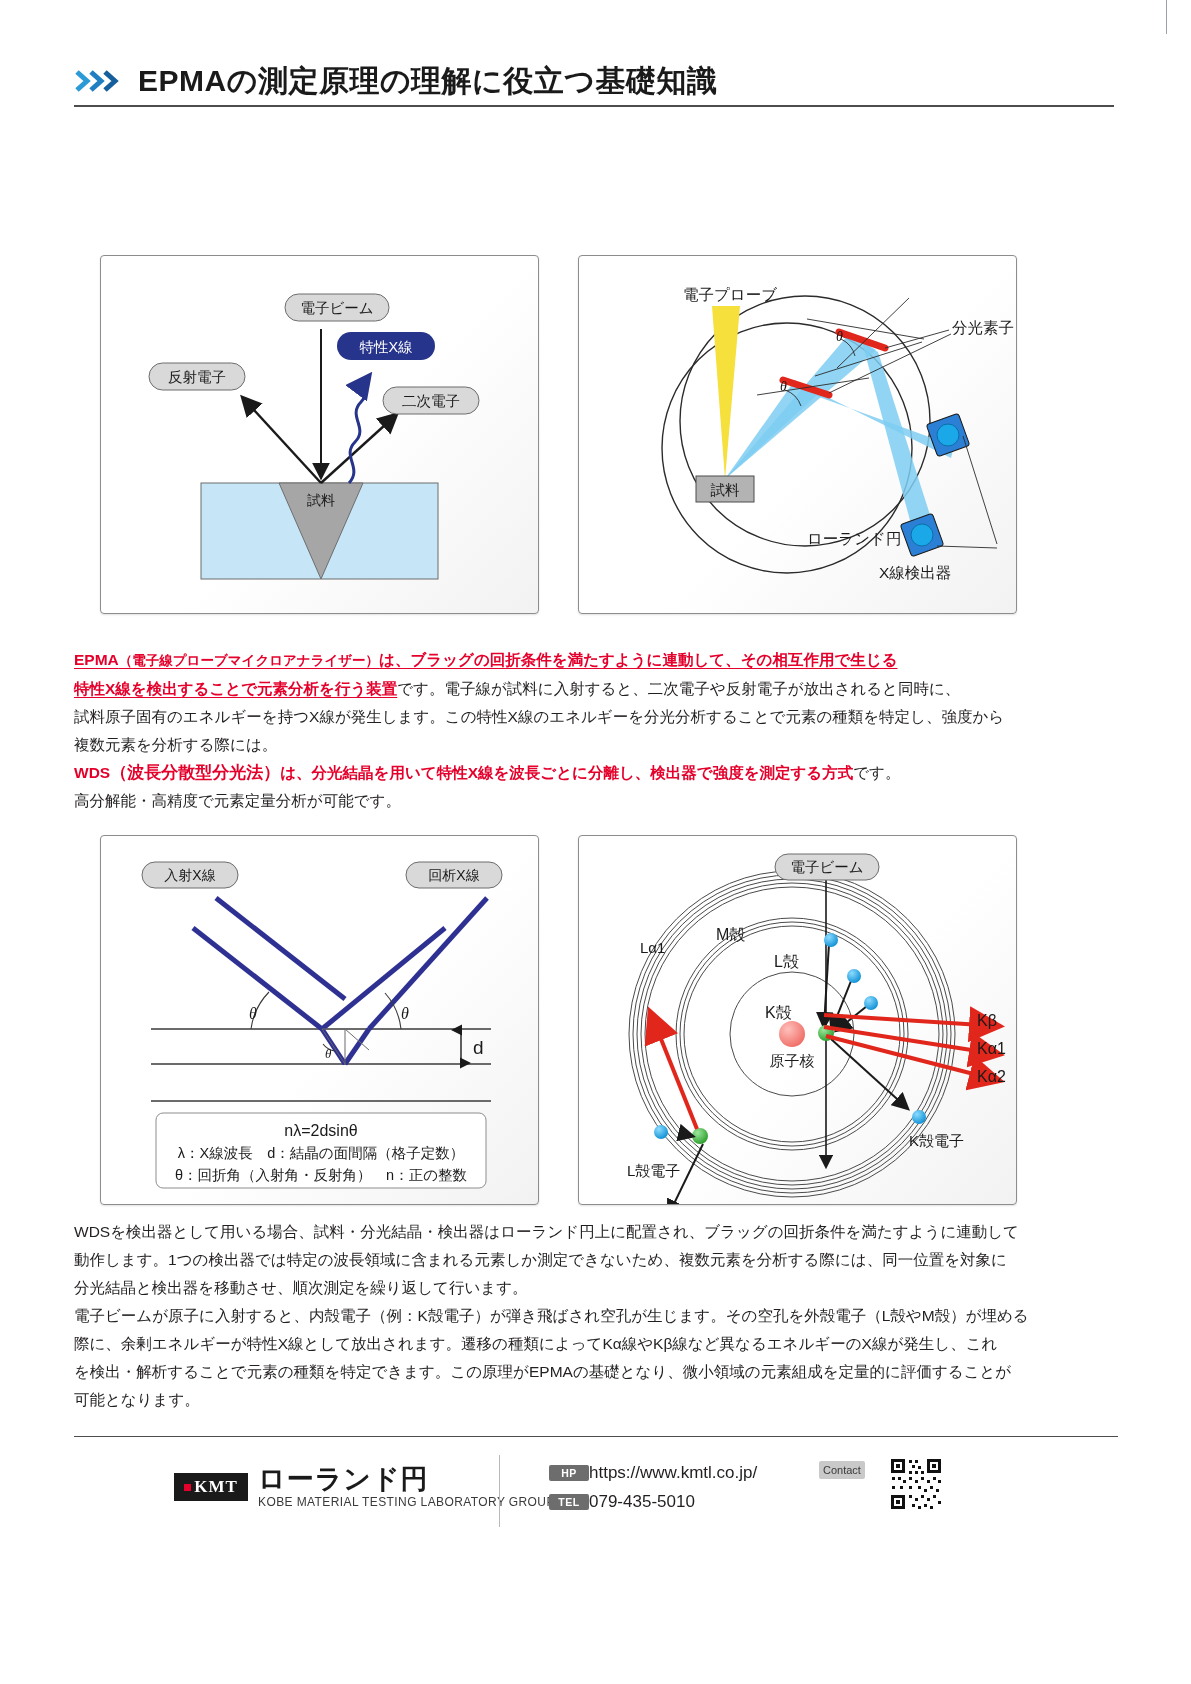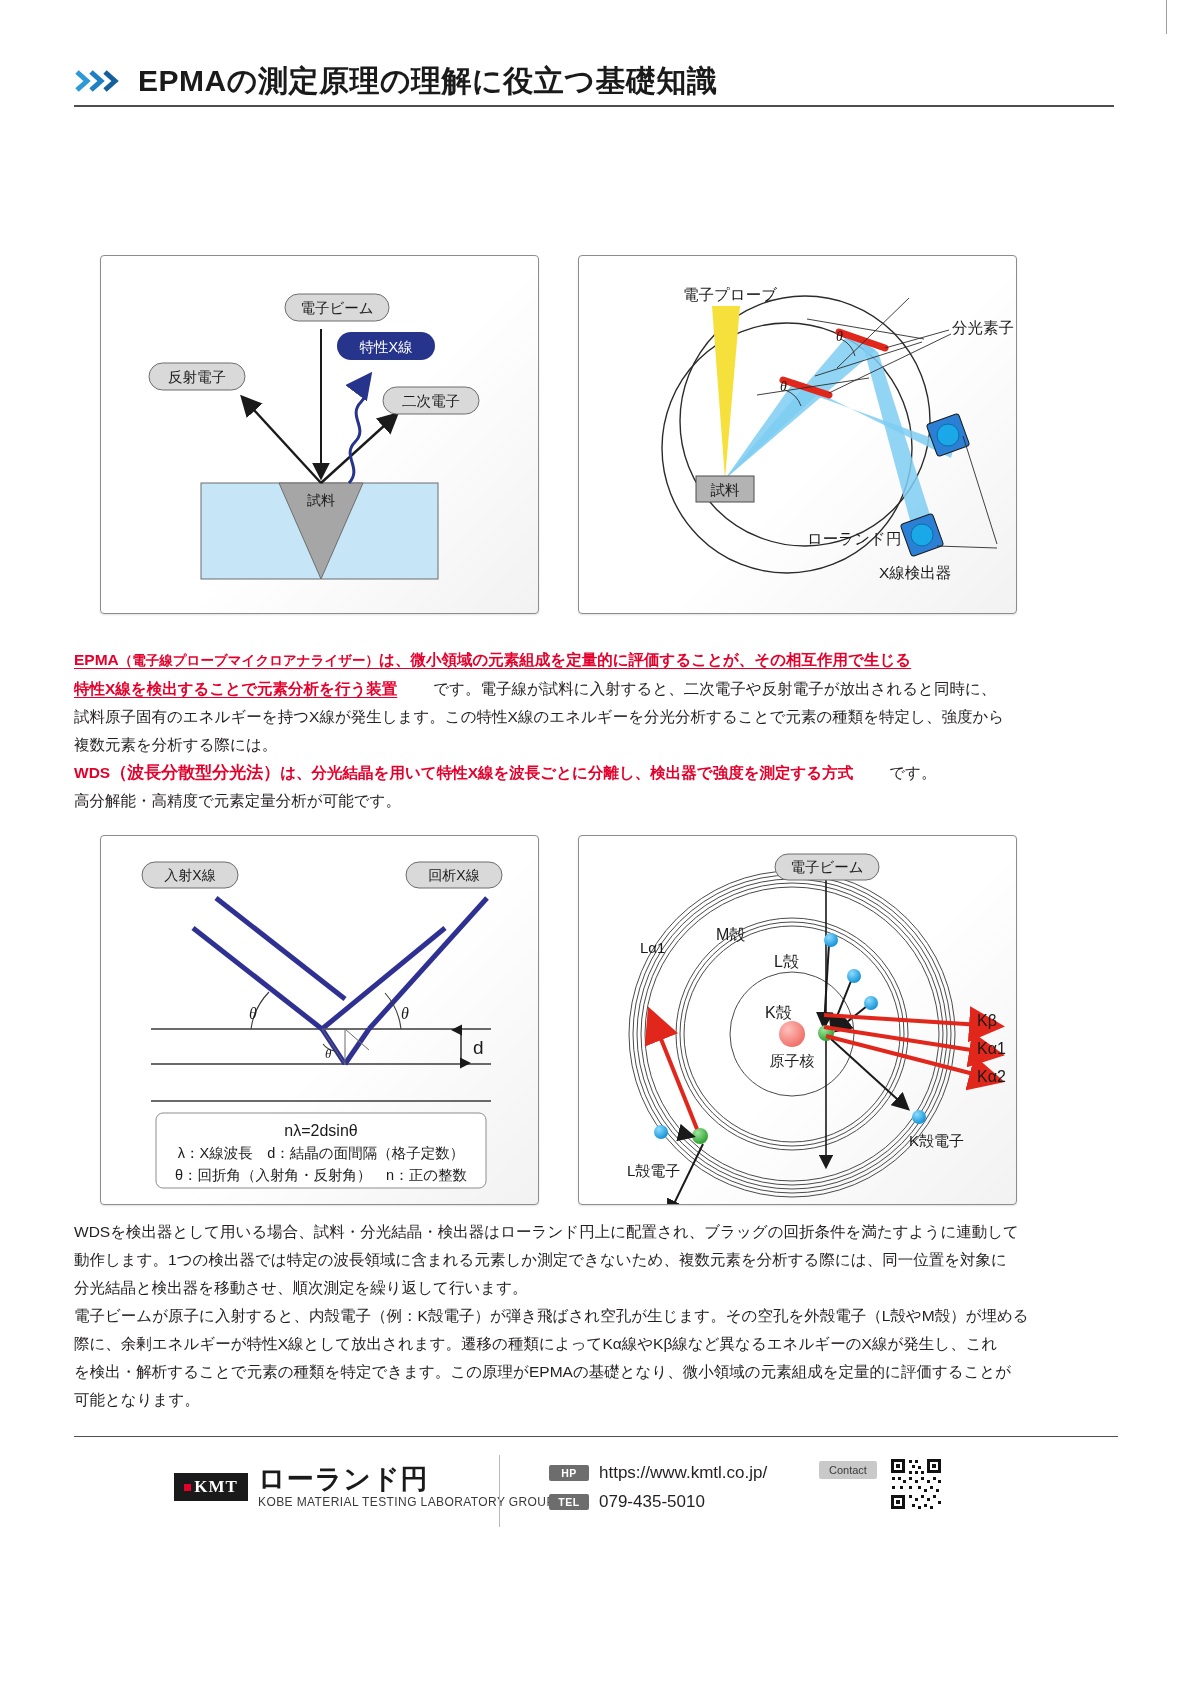--- a/index.html
+++ b/index.html
@@ -61,21 +61,21 @@
   .midtext{
     position:absolute; left:74px; top:646px; width:1044px;
     font-size:15.5px; line-height:28px;
   }
   .midtext p{ margin:0; }
   .redline{
     color:#e4002b; font-weight:bold; text-decoration:underline;
     text-underline-offset:3px;
   }
   .redline.nounder{ text-decoration:none; }
-  .blk{ color:#231f20; font-weight:normal; text-decoration:none;margin-left:36px; }
+  .blk{ color:#231f20; font-weight:normal; text-decoration:none; }
 
   
   .bottomtext{
     position:absolute; left:74px; top:1218px; width:1044px;
     font-size:15.5px; line-height:28px; color:#231f20;
   }
   .bottomtext p{ margin:0; }
 
   
   .footer-rule{
@@ -93,31 +93,31 @@
     font-size:17px; font-weight:bold; letter-spacing:1px;
     font-family:"Liberation Serif","DejaVu Serif",serif;
   }
   .kmt-mark .sq{ display:inline-block; width:7px; height:7px; background:#e4002b; margin-right:3px; vertical-align:2px;}
   .co-ja{ font-size:27px; font-weight:bold; color:#1a1a1a; line-height:1.05; letter-spacing:1px;}
   .co-en{ font-size:12px; color:#3a3a3a; letter-spacing:.4px; margin-top:2px;}
   .vdiv{
     position:absolute; left:425px; top:0px; width:1px; height:72px; background:#b9b9b9;
   }
   .contactcol{ position:absolute; left:475px; top:8px; }
-  .crow{ display:flex; align-items:center; gap:10px; margin-bottom:9px;}
+  .crow{ display:flex; align-items:center; margin-bottom:9px;}
   .tag{
     background:#6d6d6d; color:#fff; font-size:10.5px;
     padding:2px 7px; border-radius:2px; letter-spacing:.5px;
     font-weight:bold; min-width:26px; text-align:center;
   }
   .cval{ font-size:17px; color:#231f20; }
   .contact-btn{
     position:absolute; left:745px; top:6px;
     background:#c9c9c9; color:#3a3a3a; font-size:11px;
-    padding:3px 10px; border-radius:2px;
+    padding:3px 4px; border-radius:2px;
   }
   .qr{ position:absolute; left:815px; top:2px; width:54px; height:54px; }
   .qr svg{display:block;}
 </style>
 </head>
 <body>
 
 <div class="page">
 
   <div class="corner-mark"></div>
@@ -233,21 +233,21 @@
       </g>
 
       <text x="104" y="44" font-size="15.5" fill="#1a1a1a" font-family="'Liberation Sans',sans-serif">電子プローブ</text>
       <text x="373" y="77" font-size="15.5" fill="#1a1a1a" font-family="'Liberation Sans',sans-serif">分光素子</text>
       <text x="228" y="288" font-size="15.5" fill="#1a1a1a" font-family="'Liberation Sans',sans-serif">ローランド円</text>
       <text x="300" y="322" font-size="15.5" fill="#1a1a1a" font-family="'Liberation Sans',sans-serif">X線検出器</text>
     </svg>
   </div>
 
   <div class="midtext">
-    <p><span class="redline"><span>EPMA</span><span style="font-size:13.5px">（電子線プローブマイクロアナライザー）</span><span>は、微小領域の元素組成を定量的に評価することが、その相互作用で生じる</span></span></p>
+    <p><span class="redline"><span>EPMA</span><span style="font-size:13.5px">（電子線プローブマイクロアナライザー）</span><span>は、ブラッグの回折条件を満たすように連動して、その相互作用で生じる</span></span></p>
     <p><span class="redline">特性X線を検出することで元素分析を行う装置</span><span class="blk">です。電子線が試料に入射すると、二次電子や反射電子が放出されると同時に、</span></p>
     <p>試料原子固有のエネルギーを持つX線が発生します。この特性X線のエネルギーを分光分析することで元素の種類を特定し、強度から</p>
     <p>複数元素を分析する際には。</p>
     <p><span class="redline nounder"><span>WDS</span><span style="font-size:17px">（波長分散型分光法）</span><span>は、分光結晶を用いて特性X線を波長ごとに分離し、検出器で強度を測定する方式</span></span><span class="blk">です。</span></p>
     <p>高分解能・高精度で元素定量分析が可能です。</p>
   </div>
 
   <div class="figbox" id="fig3">
     <svg viewBox="0 0 437 368" xmlns="http://www.w3.org/2000/svg">
       <defs>

